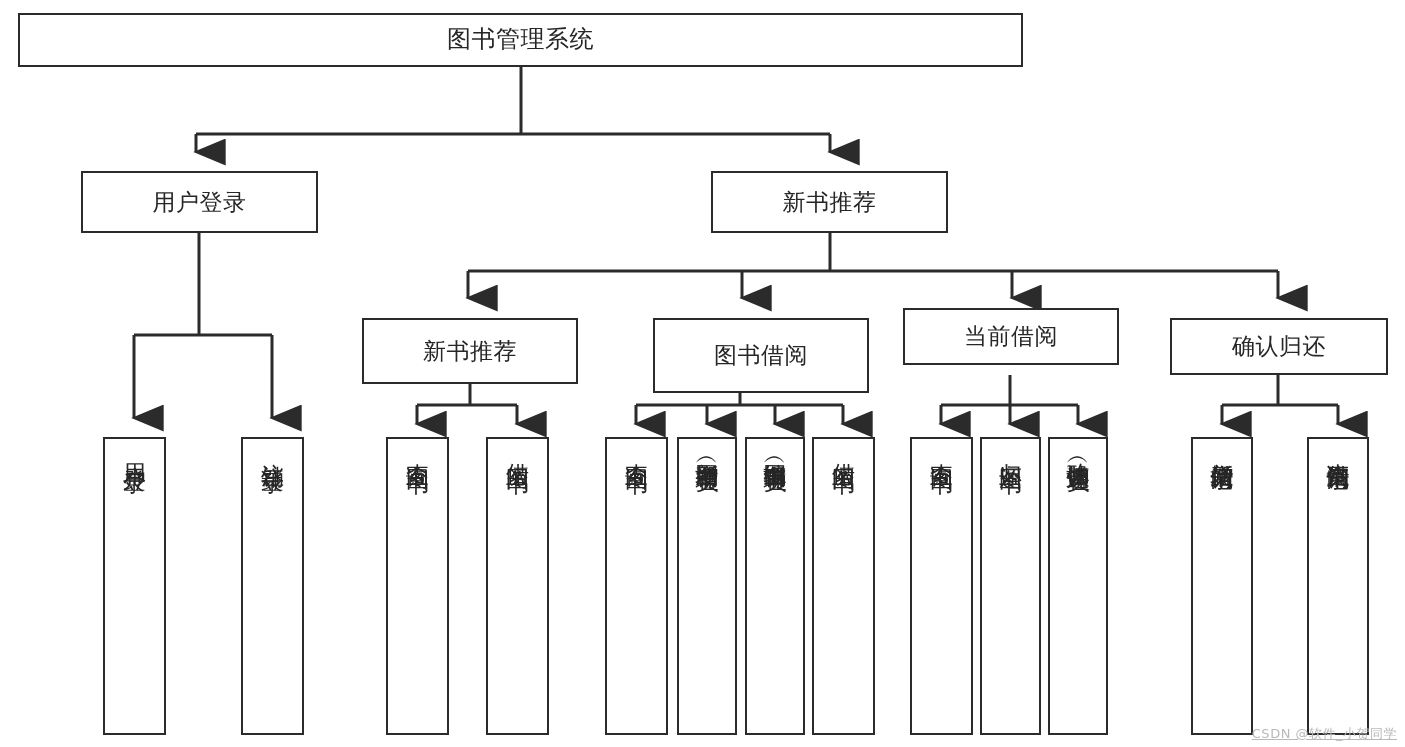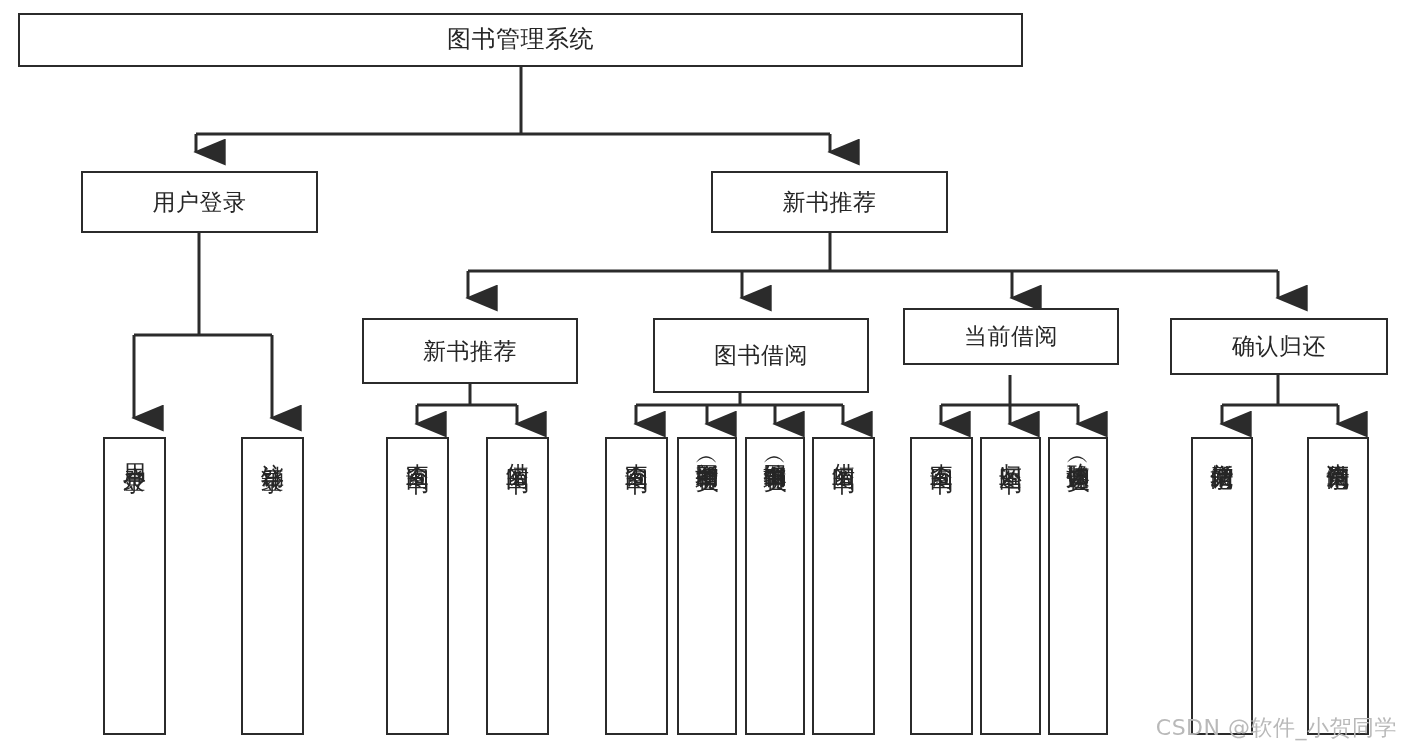--- a/index.html
+++ b/index.html
@@ -64,24 +64,25 @@
     letter-spacing: 3px;
     white-space: nowrap;
   }
   .node.vert.tall-label .node-label {
     letter-spacing: 1px;
   }
   #watermark {
     position: absolute;
     right: 8px;
     bottom: 4px;
-    font-size: 22px;
+    font-size: 13px;
     color: #b9b9b9;
     white-space: nowrap;
     letter-spacing: 0.5px;
+    text-decoration: underline;
   }
 </style>
 </head>
 <body>
 
 <div id="diagram-root">
 
   <svg id="edge-layer" viewBox="0 0 1405 747" width="1405" height="747">
     <defs>
       <marker id="arrow" viewBox="0 0 10 12" refX="5" refY="11" markerWidth="9" markerHeight="11" orient="auto-start-reverse">

